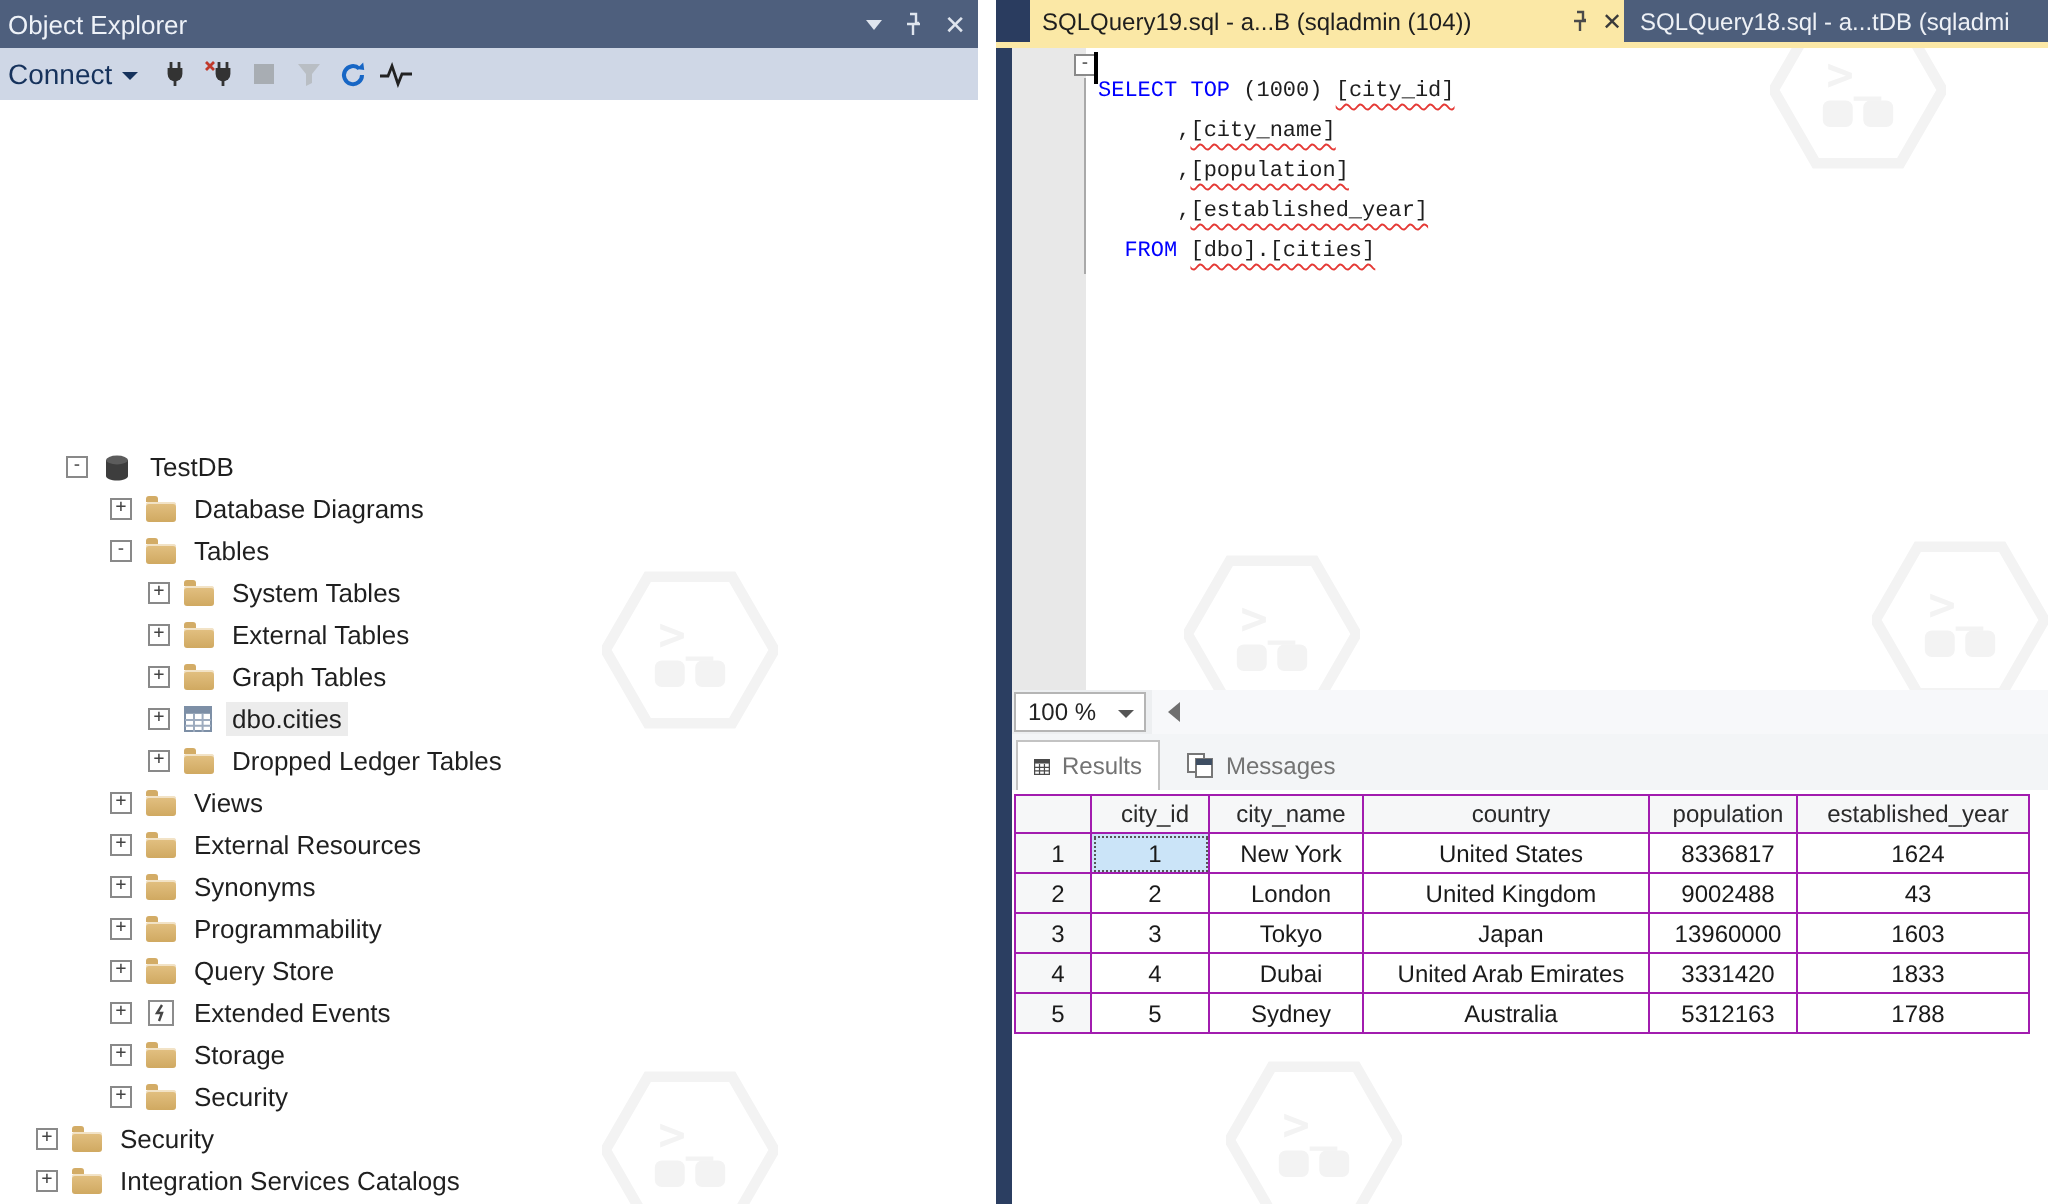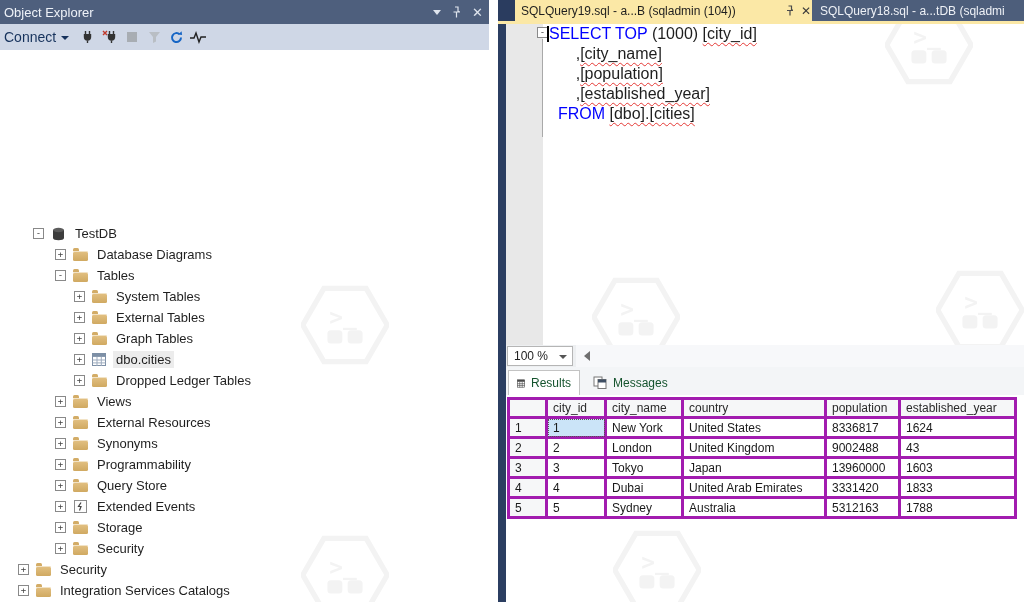--- a/index.html
+++ b/index.html
@@ -48,42 +48,42 @@
   .doc-tab-inactive { position:absolute; left:314px; top:0; right:0; height:21px; background:#4d5e7b;
                       display:flex; align-items:center; font-size:12px; color:#eef1f6; padding:0 8px; white-space:nowrap; overflow:hidden; }
   .active-strip { position:absolute; left:0; top:21px; width:100%; height:3px; background:#fbe8a6; }
   .navy-strip { position:absolute; left:0; top:24px; width:8px; height:578px; background:#2b3e61; }
 
   .editor { position:absolute; left:8px; top:24px; width:518px; height:321px; background:#fff; overflow:hidden; }
   .glyph-margin { position:absolute; left:0; top:0; width:37px; height:321px; background:#e8e8e8; }
   .collapse-box { position:absolute; left:31px; top:3px; width:11px; height:11px; border:1px solid #8a8a8a; background:#fff;
                   font:9px/9px "DejaVu Sans Mono", monospace; text-align:center; color:#444; }
   .guide-line { position:absolute; left:36px; top:15px; width:1px; height:98px; background:#a9a9a9; }
-  .code { position:absolute; left:43px; top:0; font-family:Liberation Sans, sans-serif; font-size:16px; }
+  .code { position:absolute; left:43px; top:12px; font-family:Liberation Mono, monospace; font-size:11px; }
   .cline { height:20px; line-height:20px; white-space:pre; color:#1e1e1e; }
   .kw { color:#0000ff; }
   .sq { text-decoration:underline; text-decoration-style:wavy; text-decoration-color:#e53935; text-decoration-thickness:1px; text-underline-offset:3px; }
   .caret-bar { position:absolute; left:41px; top:2px; width:2px; height:16px; background:#000; }
 
   .bottom-bar { position:absolute; left:8px; top:345px; width:518px; height:22px; background:#edeff1; }
   .zoom-box { position:absolute; left:1px; top:1px; width:66px; height:20px; background:#fff; border:1px solid #b5b5b5;
               display:flex; align-items:center; font-size:12px; color:#222; padding-left:6px; }
   .zoom-caret { position:absolute; right:5px; top:8px; width:0; height:0; border-left:4px solid transparent; border-right:4px solid transparent; border-top:4px solid #555; }
   .hscroll { position:absolute; left:70px; top:0; right:0; height:22px; background:#f7f8fa; display:flex; align-items:center; }
   .scroll-left { width:0; height:0; border-top:5px solid transparent; border-bottom:5px solid transparent; border-right:6px solid #6f6f6f; margin-left:8px; }
 
   .results { position:absolute; left:8px; top:367px; width:518px; height:235px; background:#fff; overflow:hidden; }
   .res-strip { position:absolute; left:0; top:0; width:100%; height:28px; background:#f3f5f7; }
-  .res-tab { position:absolute; top:3px; height:25px; display:flex; align-items:center; gap:6px; font-size:12px; color:#14532d; padding:0 8px; }
+  .res-tab { position:absolute; top:3px; height:25px; display:flex; align-items:center; gap:6px; font-size:12px; color:#737373; padding:0 8px; }
   .res-tab.active { left:2px; width:72px; background:#fff; border:1px solid #c3c3c3; border-bottom:none; }
   .res-tab.inactive { left:79px; }
 
   table.grid { position:absolute; left:1px; top:30px; border-collapse:collapse; table-layout:fixed; width:507px;
                font-size:12px; color:#1a1a1a; }
-  table.grid td, table.grid th { border:3px solid #a21caf; padding:0 0 0 5px; text-align:left; font-weight:normal;
+  table.grid td, table.grid th { border:1px solid #a21caf; padding:0 0 0 5px; text-align:center; font-weight:normal;
                white-space:nowrap; overflow:hidden; }
   table.grid th { height:19px; background:#f6f7f8; color:#2a2a2a; }
   table.grid td { height:20px; background:#fff; }
   table.grid td.rownum { background:#f6f7f8; }
   table.grid td.selcell { background:#cbe4f8; outline:1px dotted #555; outline-offset:-2px; }
 
   svg { display:block; }
 </style>
 </head>
 <body>

